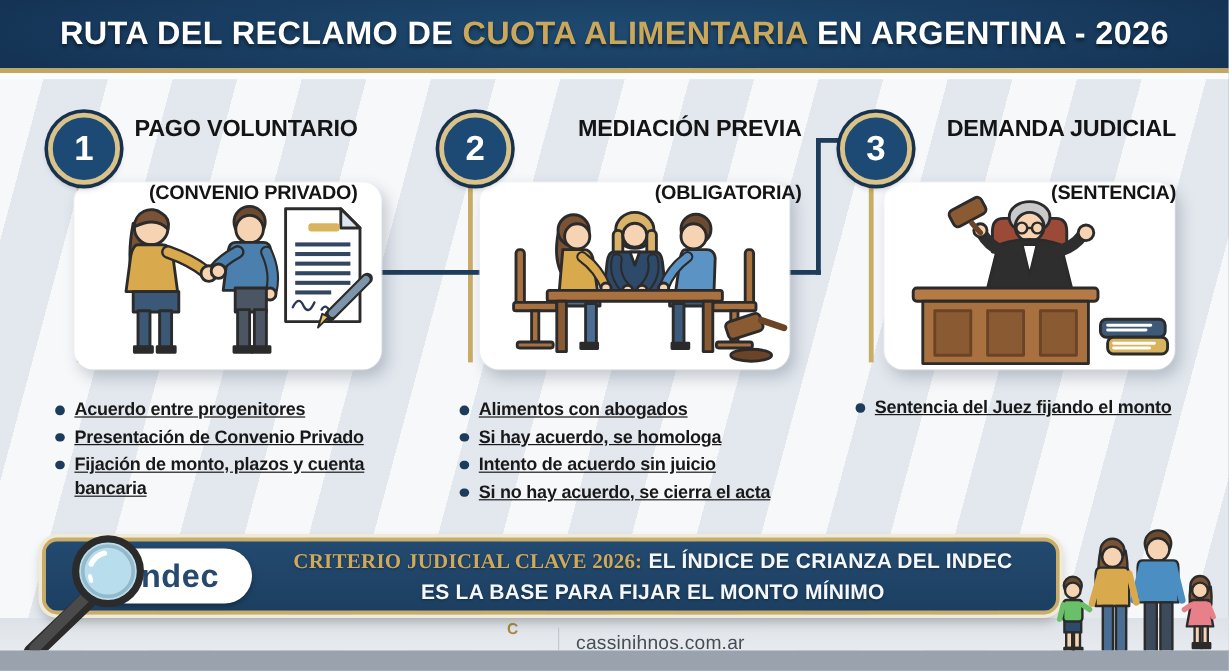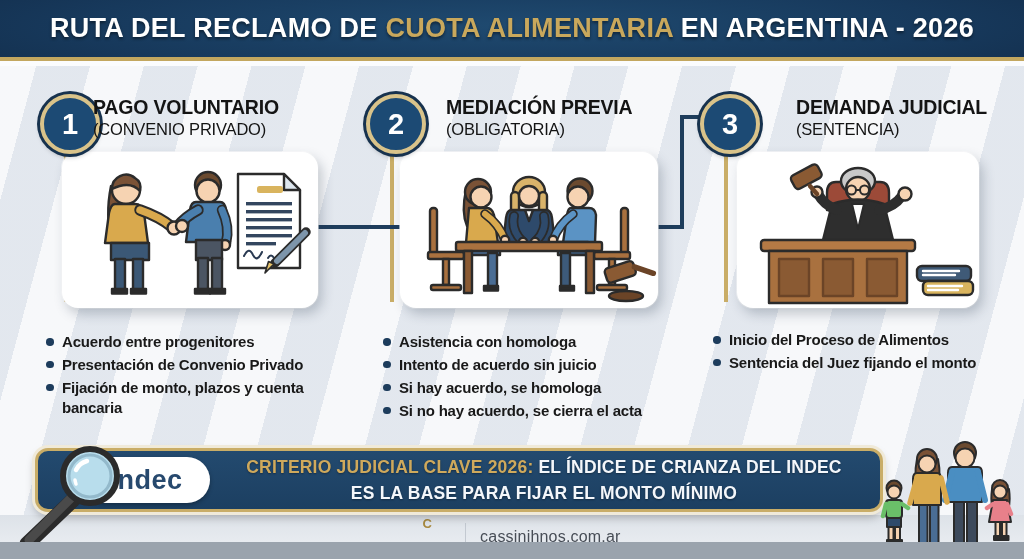--- a/index.html
+++ b/index.html
@@ -20,65 +20,65 @@
   .gold-rule{position:absolute;left:0;top:57px;width:1024px;height:4px;background:#c3a75f;z-index:4;}
   .white-rule{position:absolute;left:0;top:61px;width:1024px;height:5px;background:#fbfcfd;z-index:4;}
 
   
   .num-circle{position:absolute;width:52px;height:52px;border-radius:50%;
     background:#1c4a74;border:4px solid #dcc globalThis;z-index:3;}
   .num-circle{border:4px solid #d9c38a;box-shadow:0 0 0 3px #17324e, 0 3px 5px rgba(0,0,0,.25);
     display:flex;align-items:center;justify-content:center;
     color:#fff;font-size:29px;font-weight:bold;}
   #c1{left:40px;top:94px;} #c2{left:366px;top:94px;} #c3{left:700px;top:94px;}
-  .step-head{position:absolute;text-align:left;color:#141414;z-index:3;}
-  #h1{left:93px;top:96px;width:205px;} #h2{left:446px;top:96px;width:222px;} #h3{left:796px;top:96px;width:224px;}
+  .step-head{position:absolute;text-align:right;color:#141414;z-index:3;}
+  #h1{left:93px;top:96px;width:205px;} #h2{left:446px;top:96px;width:222px;} #h3{left:756px;top:96px;width:224px;}
   .step-title{display:block;font-size:19.5px;font-weight:bold;letter-spacing:-.2px;line-height:1.2;}
-  .step-sub{display:block;font-size:16.5px;font-weight:normal;letter-spacing:-.2px;line-height:1.25;}
+  .step-sub{display:block;font-size:16.5px;font-weight:bold;letter-spacing:-.2px;line-height:1.25;margin-top:32px;}
 
   
   .gold-line{position:absolute;width:4px;top:144px;height:158px;background:#c9ad67;z-index:1;}
   #gl1{left:64px;} #gl2{left:390px;} #gl3{left:724px;}
   .navy-line{position:absolute;background:#1e3d5c;z-index:1;}
   #cnA{left:316px;top:225px;width:88px;height:4px;}
   #cnB1{left:652px;top:225px;width:32px;height:4px;}
   #cnB2{left:680px;top:115px;width:4px;height:114px;}
   #cnB3{left:680px;top:115px;width:22px;height:4px;}
 
   
   .card{position:absolute;top:152px;height:156px;background:#ffffff;border-radius:16px;z-index:2;
     box-shadow:4px 6px 12px rgba(40,55,75,.25), 0 0 0 1px rgba(255,255,255,.6);}
   #card1{left:62px;width:256px;} #card2{left:400px;width:258px;} #card3{left:737px;width:242px;}
   .card svg{display:block;width:100%;height:100%;}
 
   
   .bullets{position:absolute;z-index:2;list-style:none;margin:0;padding:0;}
   #b1{left:45px;top:332px;width:300px;} #b2{left:382px;top:332px;width:302px;} #b3{left:712px;top:330px;width:306px;}
   .bullets li{position:relative;padding-left:17px;margin-bottom:3px;
-    font-size:15px;font-weight:bold;letter-spacing:-.2px;line-height:1.33;color:#191919;}
+    font-size:15px;font-weight:bold;letter-spacing:-.2px;line-height:1.33;color:#191919;text-decoration:underline;}
   .bullets li::before{content:"";position:absolute;left:1px;top:6px;width:7.5px;height:7.5px;
     border-radius:50%;background:#1d3c5c;}
 
   
   .banner{position:absolute;left:35px;top:448px;width:848px;height:64px;z-index:4;
     background:linear-gradient(180deg,#214независ 0%,#1e4265 100%);
     background:linear-gradient(180deg,#234a6f 0%,#1c3f61 100%);
     border:3px solid #c9ad67;border-radius:13px;box-sizing:border-box;
     box-shadow:0 0 0 3px #f0ead9, 0 5px 10px rgba(0,0,0,.28);}
   .indec-pill{position:absolute;left:44px;top:6px;width:128px;height:46px;background:#ffffff;
     border-radius:23px;display:flex;align-items:center;justify-content:center;
     box-shadow:0 2px 4px rgba(0,0,0,.3);}
   .indec-text{font-size:27px;font-weight:bold;color:#27496e;letter-spacing:.5px;}
   .indec-dot{position:absolute;left:31px;top:11px;width:6px;height:6px;border-radius:50%;
     background:#e0a23c;}
   .banner-textwrap{position:absolute;left:180px;right:10px;top:0;height:100%;
     display:flex;flex-direction:column;align-items:center;justify-content:center;}
   .banner-line{font-size:17.5px;font-weight:bold;letter-spacing:.2px;line-height:1.5;
     color:#f4f7fb;white-space:nowrap;text-shadow:0 1px 2px rgba(0,0,0,.35);}
-  .banner-highlight{color:#cfa95c;}
+  .banner-highlight{color:#cfa95c;font-family:Liberation Serif, serif;}
   .magnifier{position:absolute;left:5px;top:432px;width:130px;height:125px;z-index:5;overflow:visible;}
   .family{position:absolute;left:872px;top:432px;width:150px;height:125px;z-index:6;}
 
   
   .footer{position:absolute;left:0;top:515px;width:1024px;height:44px;z-index:3;
     background:linear-gradient(180deg,#dde2e8,#eef1f5);
     display:flex;align-items:center;justify-content:center;gap:14px;}
   .brand-block{display:flex;flex-direction:column;align-items:center;line-height:1;}
   .brand-mono{font-size:13px;font-weight:bold;color:#a8893f;line-height:1;}
   .brand-name{font-size:9px;font-weight:bold;color:#3a3f47;letter-spacing:1.6px;margin-top:12px;}
@@ -262,27 +262,26 @@
       </g>
     </svg>
   </div>
 
   <ul class="bullets" id="b1">
     <li>Acuerdo entre progenitores</li>
     <li>Presentación de Convenio Privado</li>
     <li>Fijación de monto, plazos y cuenta bancaria</li>
   </ul>
   <ul class="bullets" id="b2">
-    <li>Asistencia con homologa</li>
+    <li>Alimentos con abogados</li>
+    <li>Si hay acuerdo, se homologa</li>
     <li>Intento de acuerdo sin juicio</li>
-    <li>Si hay acuerdo, se homologa</li>
     <li>Si no hay acuerdo, se cierra el acta</li>
   </ul>
   <ul class="bullets" id="b3">
-    <li>Inicio del Proceso de Alimentos</li>
     <li>Sentencia del Juez fijando el monto</li>
   </ul>
 
   <div class="banner">
     <div class="indec-pill">
       <span class="indec-text">indec</span>
       <span class="indec-dot"></span>
     </div>
     <div class="banner-textwrap">
       <div class="banner-line"><span class="banner-highlight">CRITERIO JUDICIAL CLAVE 2026:</span><span> EL ÍNDICE DE CRIANZA DEL INDEC</span></div>

